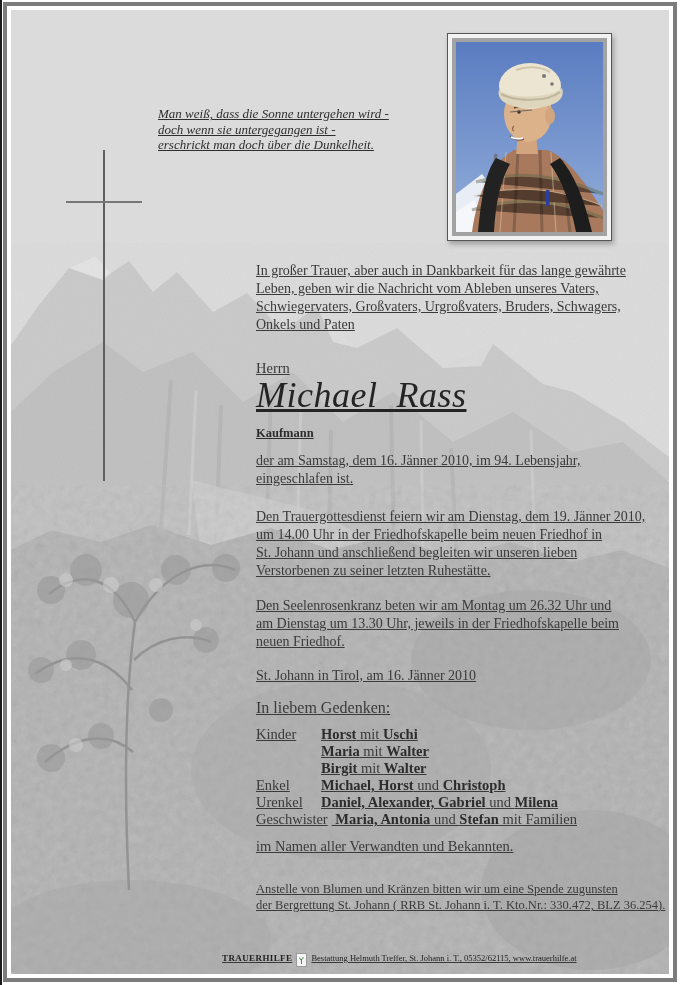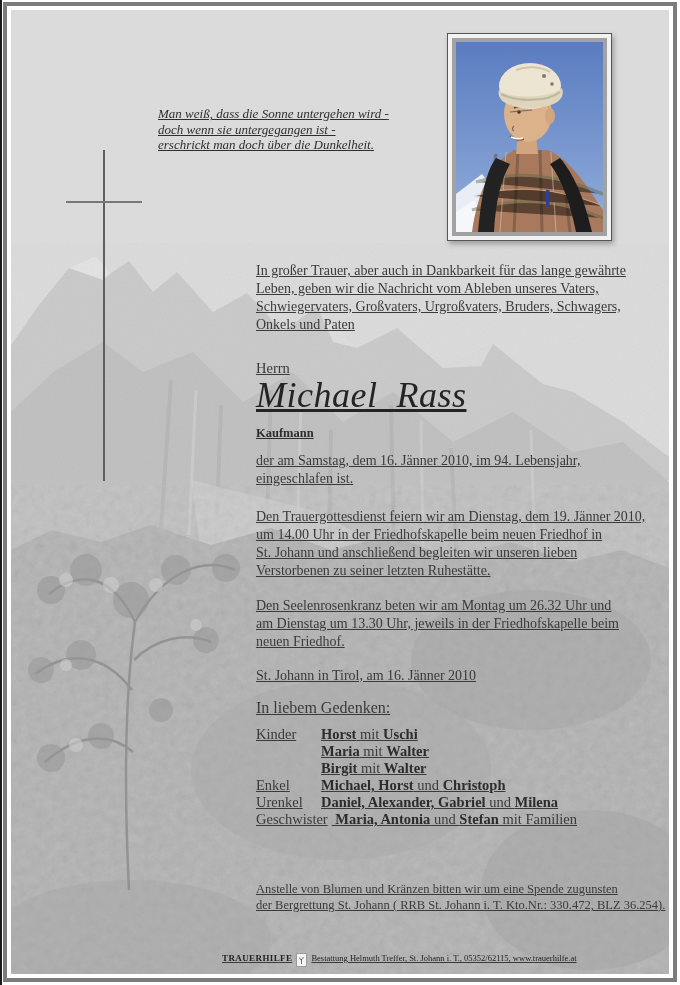--- a/index.html
+++ b/index.html
@@ -209,20 +209,21 @@
   <div class="layer para service">Den Trauergottesdienst feiern wir am Dienstag, dem 19. Jänner 2010,
 um 14.00 Uhr in der Friedhofskapelle beim neuen Friedhof in
 St. Johann und anschließend begleiten wir unseren lieben
 Verstorbenen zu seiner letzten Ruhestätte.</div>
   <div class="layer para rosary">Den Seelenrosenkranz beten wir am Montag um 26.32 Uhr und
 am Dienstag um 13.30 Uhr, jeweils in der Friedhofskapelle beim
 neuen Friedhof.</div>
   <div class="layer para place-date">St. Johann in Tirol, am 16. Jänner 2010</div>
   <div class="layer para memorial-heading">In liebem Gedenken:</div>
   <div class="layer para family"><div class="fam-row"><span class="fam-label">Kinder</span><span class="fam-names"><span class="b">Horst</span><span> mit </span><span class="b">Uschi</span></span></div><div class="fam-row"><span class="fam-label"></span><span class="fam-names"><span class="b">Maria</span><span> mit </span><span class="b">Walter</span></span></div><div class="fam-row"><span class="fam-label"></span><span class="fam-names"><span class="b">Birgit</span><span> mit </span><span class="b">Walter</span></span></div><div class="fam-row"><span class="fam-label">Enkel</span><span class="fam-names"><span class="b">Michael, Horst</span><span> und </span><span class="b">Christoph</span></span></div><div class="fam-row"><span class="fam-label">Urenkel</span><span class="fam-names"><span class="b">Daniel, Alexander, Gabriel</span><span> und </span><span class="b">Milena</span></span></div><div class="fam-row"><span class="fam-label">Geschwister</span><span class="fam-names"><span class="b"> Maria, Antonia</span><span> und </span><span class="b">Stefan</span><span> mit Familien</span></span></div></div>
+  <div class="layer para closing">im Namen aller Verwandten und Bekannten.</div>
   <div class="layer para donation">Anstelle von Blumen und Kränzen bitten wir um eine Spende zugunsten
 der Bergrettung St. Johann ( RRB St. Johann i. T. Kto.Nr.: 330.472, BLZ 36.254).</div>
 
   <div class="layer footer">
     <span class="brand">TRAUERHILFE</span>
     <span class="logo-box">
       <svg viewBox="0 0 8 10" width="7" height="9" aria-hidden="true">
         <path d="M4,9 L4,3 M4,5 C2.5,4 2,2.5 2,1.5 M4,4 C5.5,3.5 6,2 6,1" stroke="#3a7d3c" stroke-width="1" fill="none"></path>
       </svg>
     </span>

